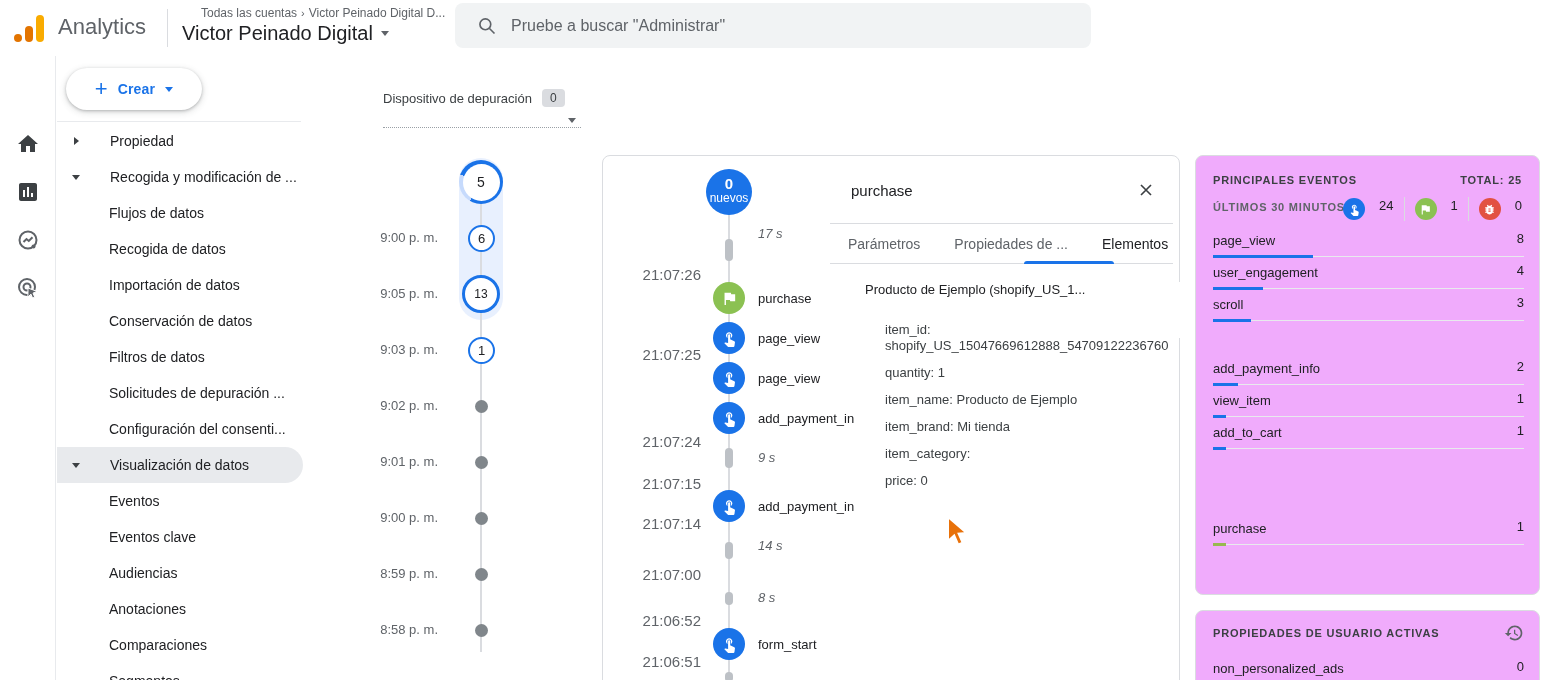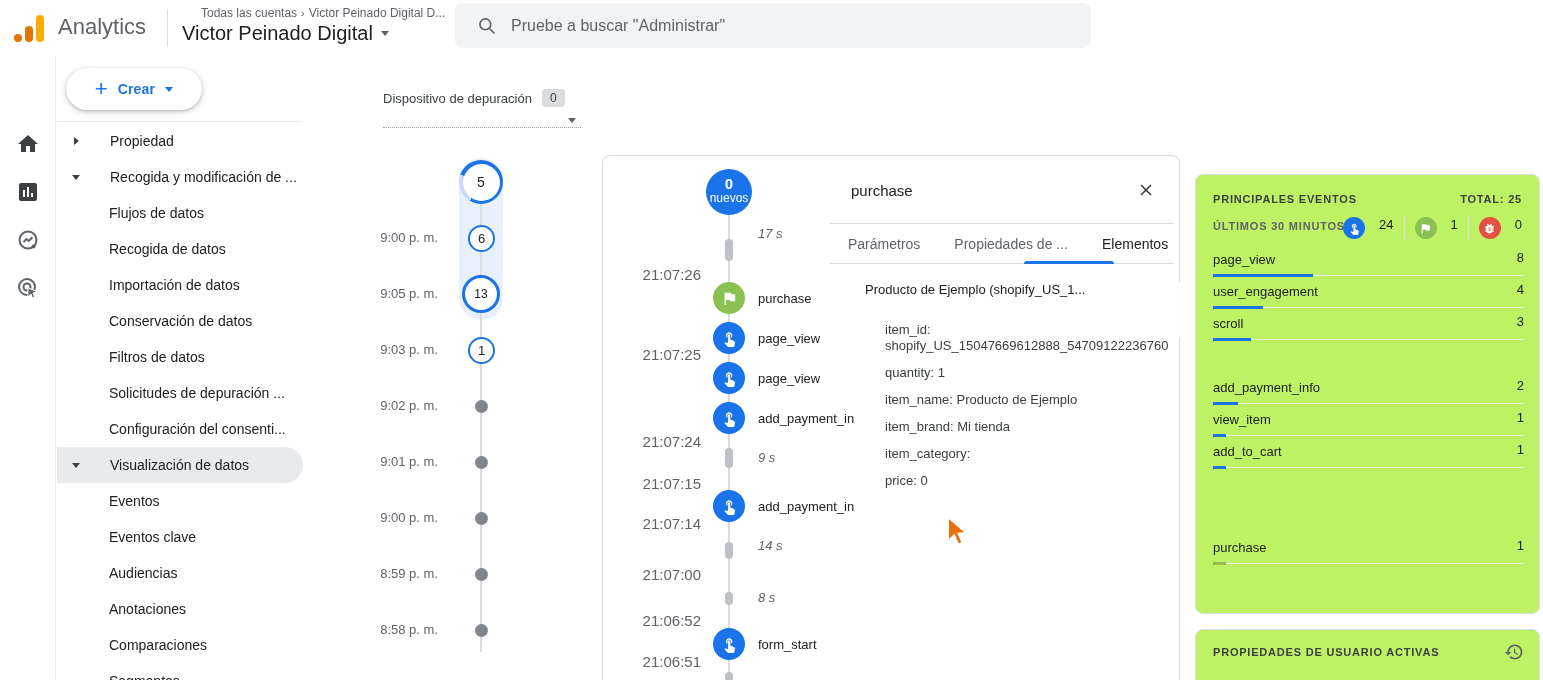--- a/index.html
+++ b/index.html
@@ -84,21 +84,21 @@
   .dt-tab.active { color:#202124; }
   .dt-tdiv  { position:absolute; left:227px; top:107px; width:343px; height:1px; background:#dadce0; }
   .dt-underline { position:absolute; left:421px; top:105px; width:90px; height:3px; background:#1a73e8; border-radius:3px 3px 0 0; }
   .dt-exp { position:absolute; left:262px; top:126px; width:300px; display:flex; align-items:center; gap:10px; cursor:pointer; }
   .dt-exp .hdr { font-size:13px; color:#202124; white-space:nowrap; }
   .dt-exp .cnt { margin-left:auto; font-size:13px; color:#202124; }
   .dt-fields { position:absolute; left:282px; top:166px; width:288px; }
   .dt-field { font-size:13px; color:#3c4043; line-height:16px; margin-bottom:11px; word-wrap:break-word; }
 
   
-  .card { position:absolute; background:#bef264; border:1px solid #dadce0; border-radius:8px;margin-top:19px; }
+  .card { position:absolute; background:#f0abfc; border:1px solid #dadce0; border-radius:8px; }
   .te-card { left:1195px; top:155px; width:345px; height:440px; }
   .up-card { left:1195px; top:610px; width:345px; height:80px; }
   .cap { font-size:11px; font-weight:700; letter-spacing:.8px; color:#3c4043; }
   .te-title { position:absolute; left:17px; top:18px; }
   .te-total { position:absolute; right:17px; top:18px; }
   .te-sub   { position:absolute; left:17px; top:45px; }
   .te-counters { position:absolute; right:17px; top:41px; display:flex; align-items:center; gap:10px; }
   .ctr { display:flex; gap:14px; }
   .ctr .cic { width:22px; height:22px; border-radius:50%; display:flex; align-items:center; justify-content:center; }
   .ctr .cv { font-size:13px; color:#202124; }

